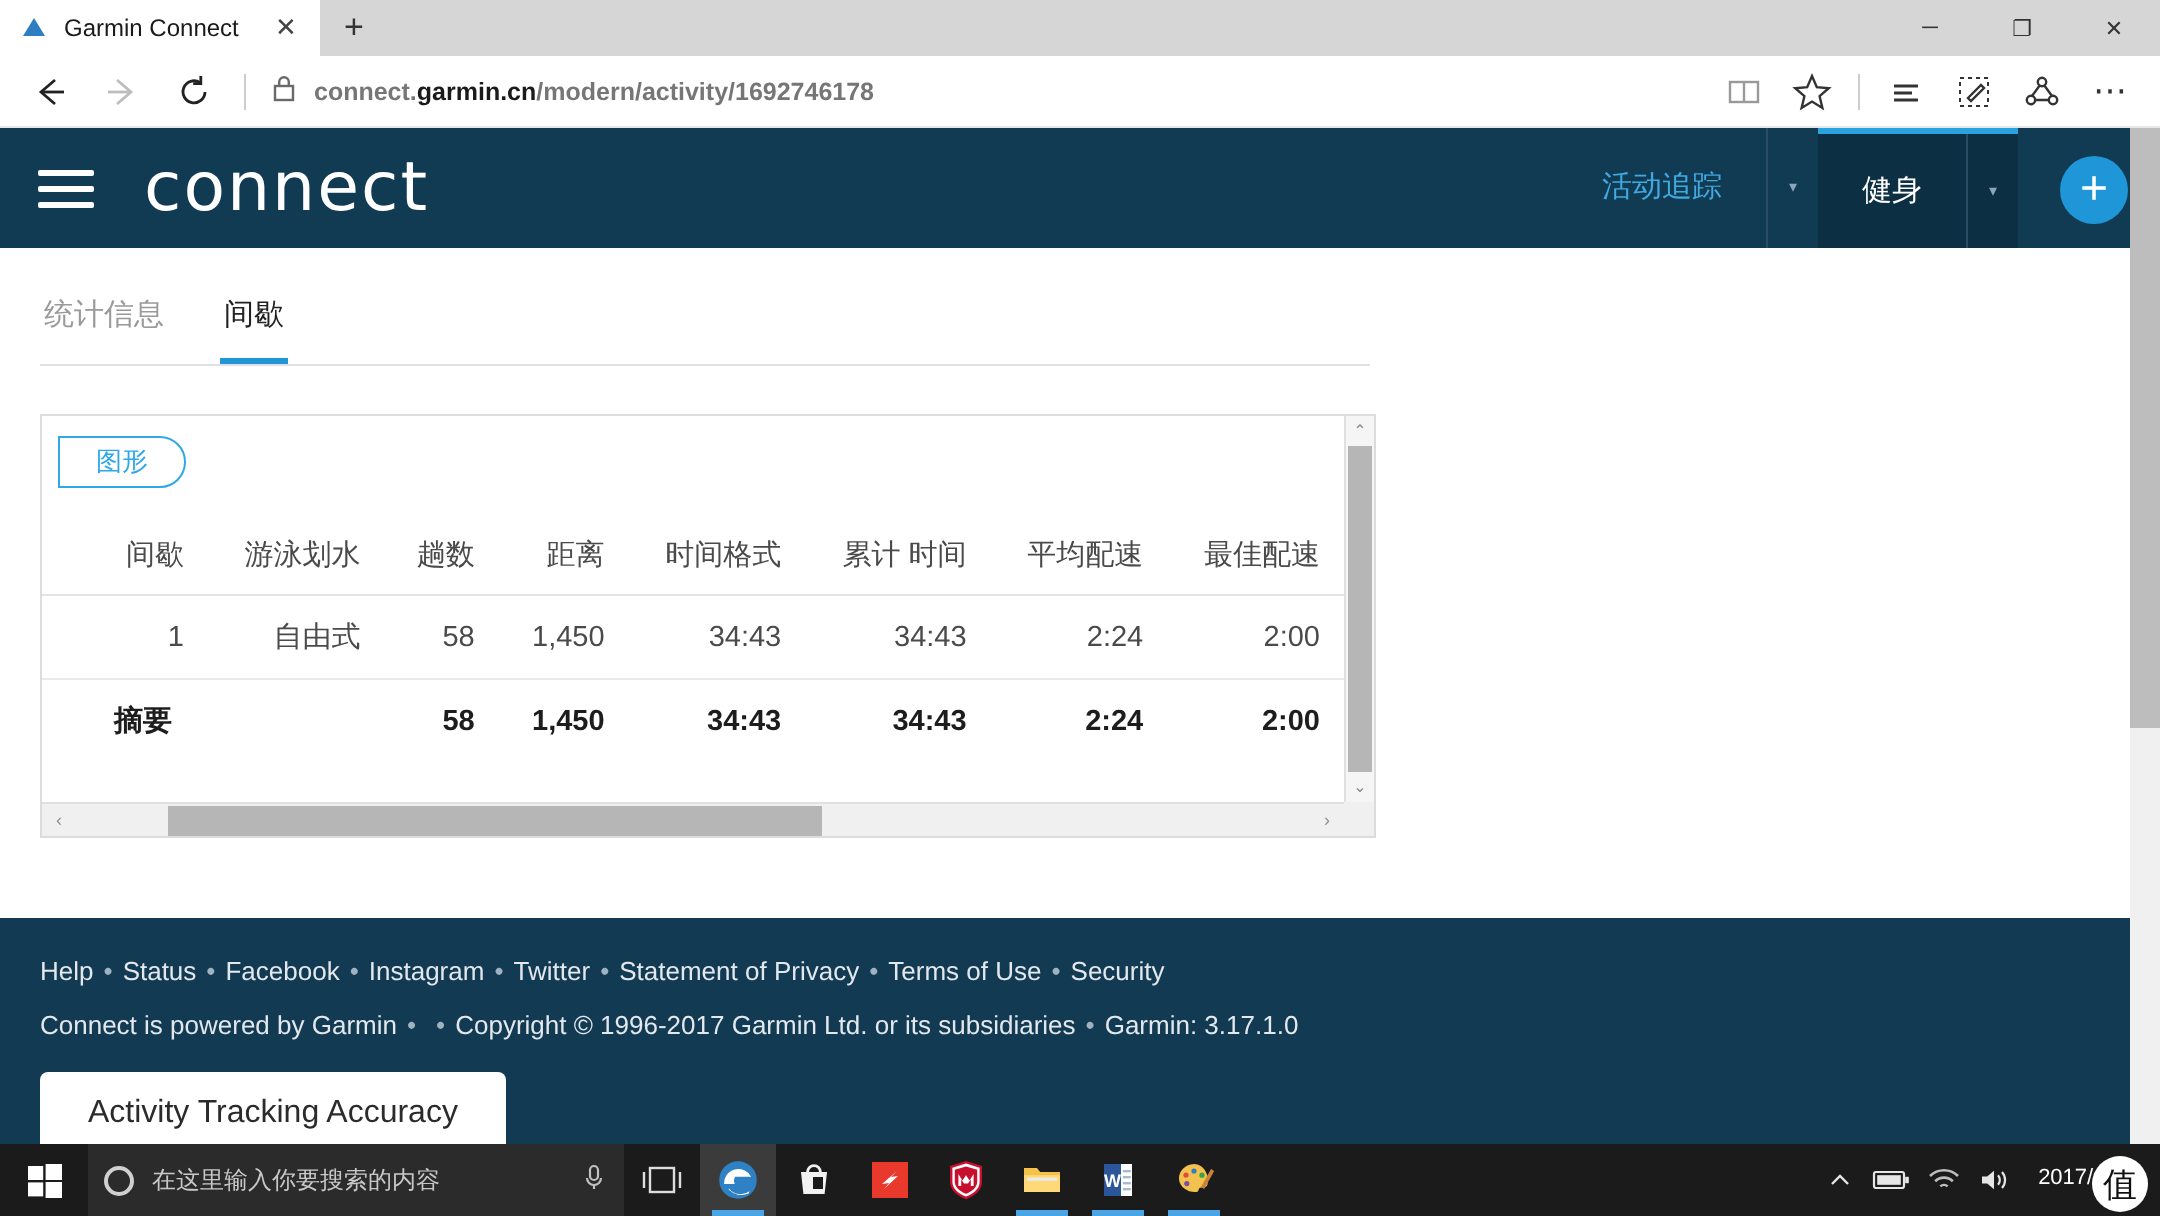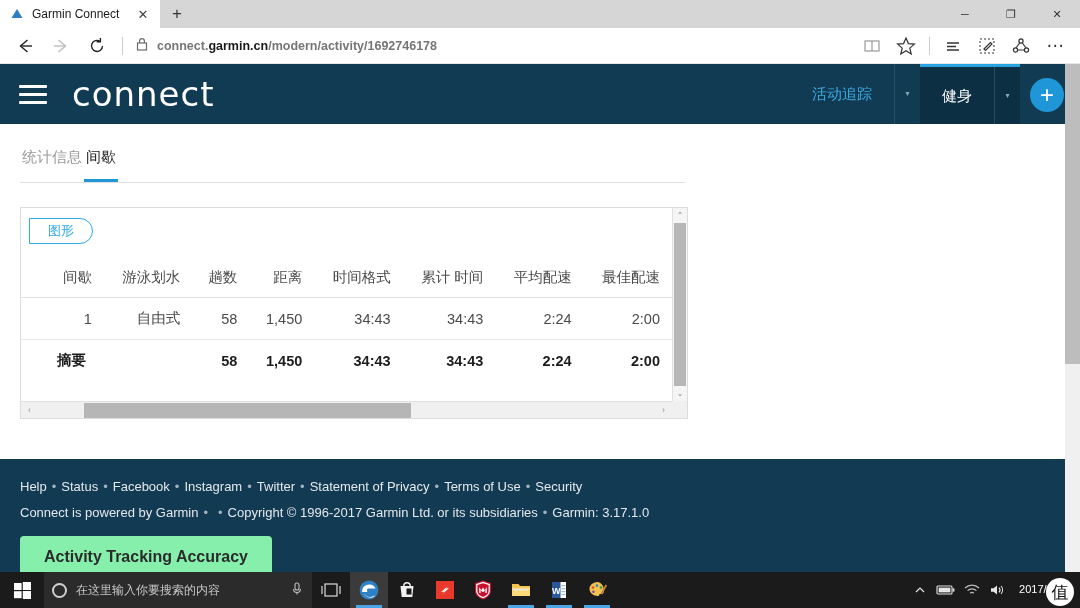--- a/index.html
+++ b/index.html
@@ -54,38 +54,38 @@
 
   .gc-header {
     height: 60px; background: #113a53; display: flex; align-items: center;
     position: relative; padding-left: 16px;
   }
   .hamburger { width: 34px; height: 34px; display: flex; flex-direction: column;
     justify-content: center; gap: 5px; padding: 0 3px; }
   .hamburger span { display: block; height: 3px; background: #ffffff; border-radius: 1px; }
   .gc-logo { margin-left: 22px; color: #ffffff; font-size: 34px; letter-spacing: 1px;
     font-family: "DejaVu Sans", sans-serif; font-weight: 400; }
-  .gc-nav { position: absolute; right: 60px; top: 0; height: 60px; display: flex; align-items: stretch; }
+  .gc-nav { position: absolute; right: 71px; top: 0; height: 60px; display: flex; align-items: stretch; }
   .gc-nav-item { display: flex; align-items: center; padding: 0 0 0 0; position: relative; }
   .gc-nav-label { padding: 0 22px; font-size: 15px; color: #3fa9e0; line-height: 60px; }
   .gc-nav-item.active .gc-nav-label { color: #ffffff; }
   .gc-nav-item.active { background: #0d2f44; border-top: 3px solid #29a3e0; }
   .gc-nav-caret { width: 26px; text-align: center; color: #8aa6b8; font-size: 8px;
      line-height: 60px; border-left: 1px solid #2b4d63; }
   .gc-nav-item.active .gc-nav-caret { line-height: 57px; }
   .gc-plus {
     position: absolute; right: 16px; top: 14px; width: 34px; height: 34px;
     border-radius: 50%; background: #1e96d8; color: #fff; font-size: 24px; font-weight: 300;
     display: flex; align-items: center; justify-content: center; line-height: 1;
   }
 
   .content { padding: 0 0 0 0; background: #fff; }
   .tabs-row {
     margin: 0 20px; padding-top: 24px;
-    display: flex; border-bottom: 1px solid #e0e0e0;
+    display: flex; gap: 26px; border-bottom: 1px solid #e0e0e0;
     width: 665px;
   }
   .tab-item { font-size: 15px; color: #9a9a9a; padding: 0 2px 12px 2px; }
   .tab-item.active { color: #222; border-bottom: 3px solid #2196d6; }
 
   .panel {
     margin: 24px 0 0 20px; width: 668px; height: 212px;
     border: 1px solid #dcdcdc; background: #fff; position: relative; overflow: hidden;
   }
   .panel-inner { position: absolute; left: 0; top: 0; right: 15px; bottom: 17px; overflow: hidden; }
@@ -125,22 +125,22 @@
   .corner { position: absolute; right: 0; bottom: 0; width: 15px; height: 17px; background: #f0f0f0; }
 
   
   .footer { background: #133a53; height: 128px; padding: 18px 20px 0 20px; color: #cfd9e0; }
   .footer a, .footer span { font-size: 13px; color: #e2e8ec; text-decoration: none; }
   .footer .flinks { margin-bottom: 10px; }
   .footer .dot { color: #9fb2bf; margin: 0 5px; }
   .footer .ftext { font-size: 13px; color: #e2e8ec; }
   .acc-btn {
     margin-top: 16px; display: inline-flex; align-items: center; justify-content: center;
-    height: 42px; padding: 0 24px; background: #86efac; color: #2b2b2b;
-    border-radius: 4px; font-size: 16px; font-weight: bold;
+    height: 42px; padding: 0 24px; background: #ffffff; color: #2b2b2b;
+    border-radius: 4px; font-size: 16px;
   }
 
   .page-vscroll { position: absolute; right: 0; top: 0; width: 15px; height: 508px; background: #f0f0f0; }
   .page-vscroll .thumb { position: absolute; left: 0; right: 0; top: 0; height: 300px; background: #bdbdbd; }
 
   
   .taskbar {
     position: absolute; left: 0; bottom: 0; width: 1080px; height: 36px;
     background: #1b1b1b; display: flex; align-items: center;
   }

